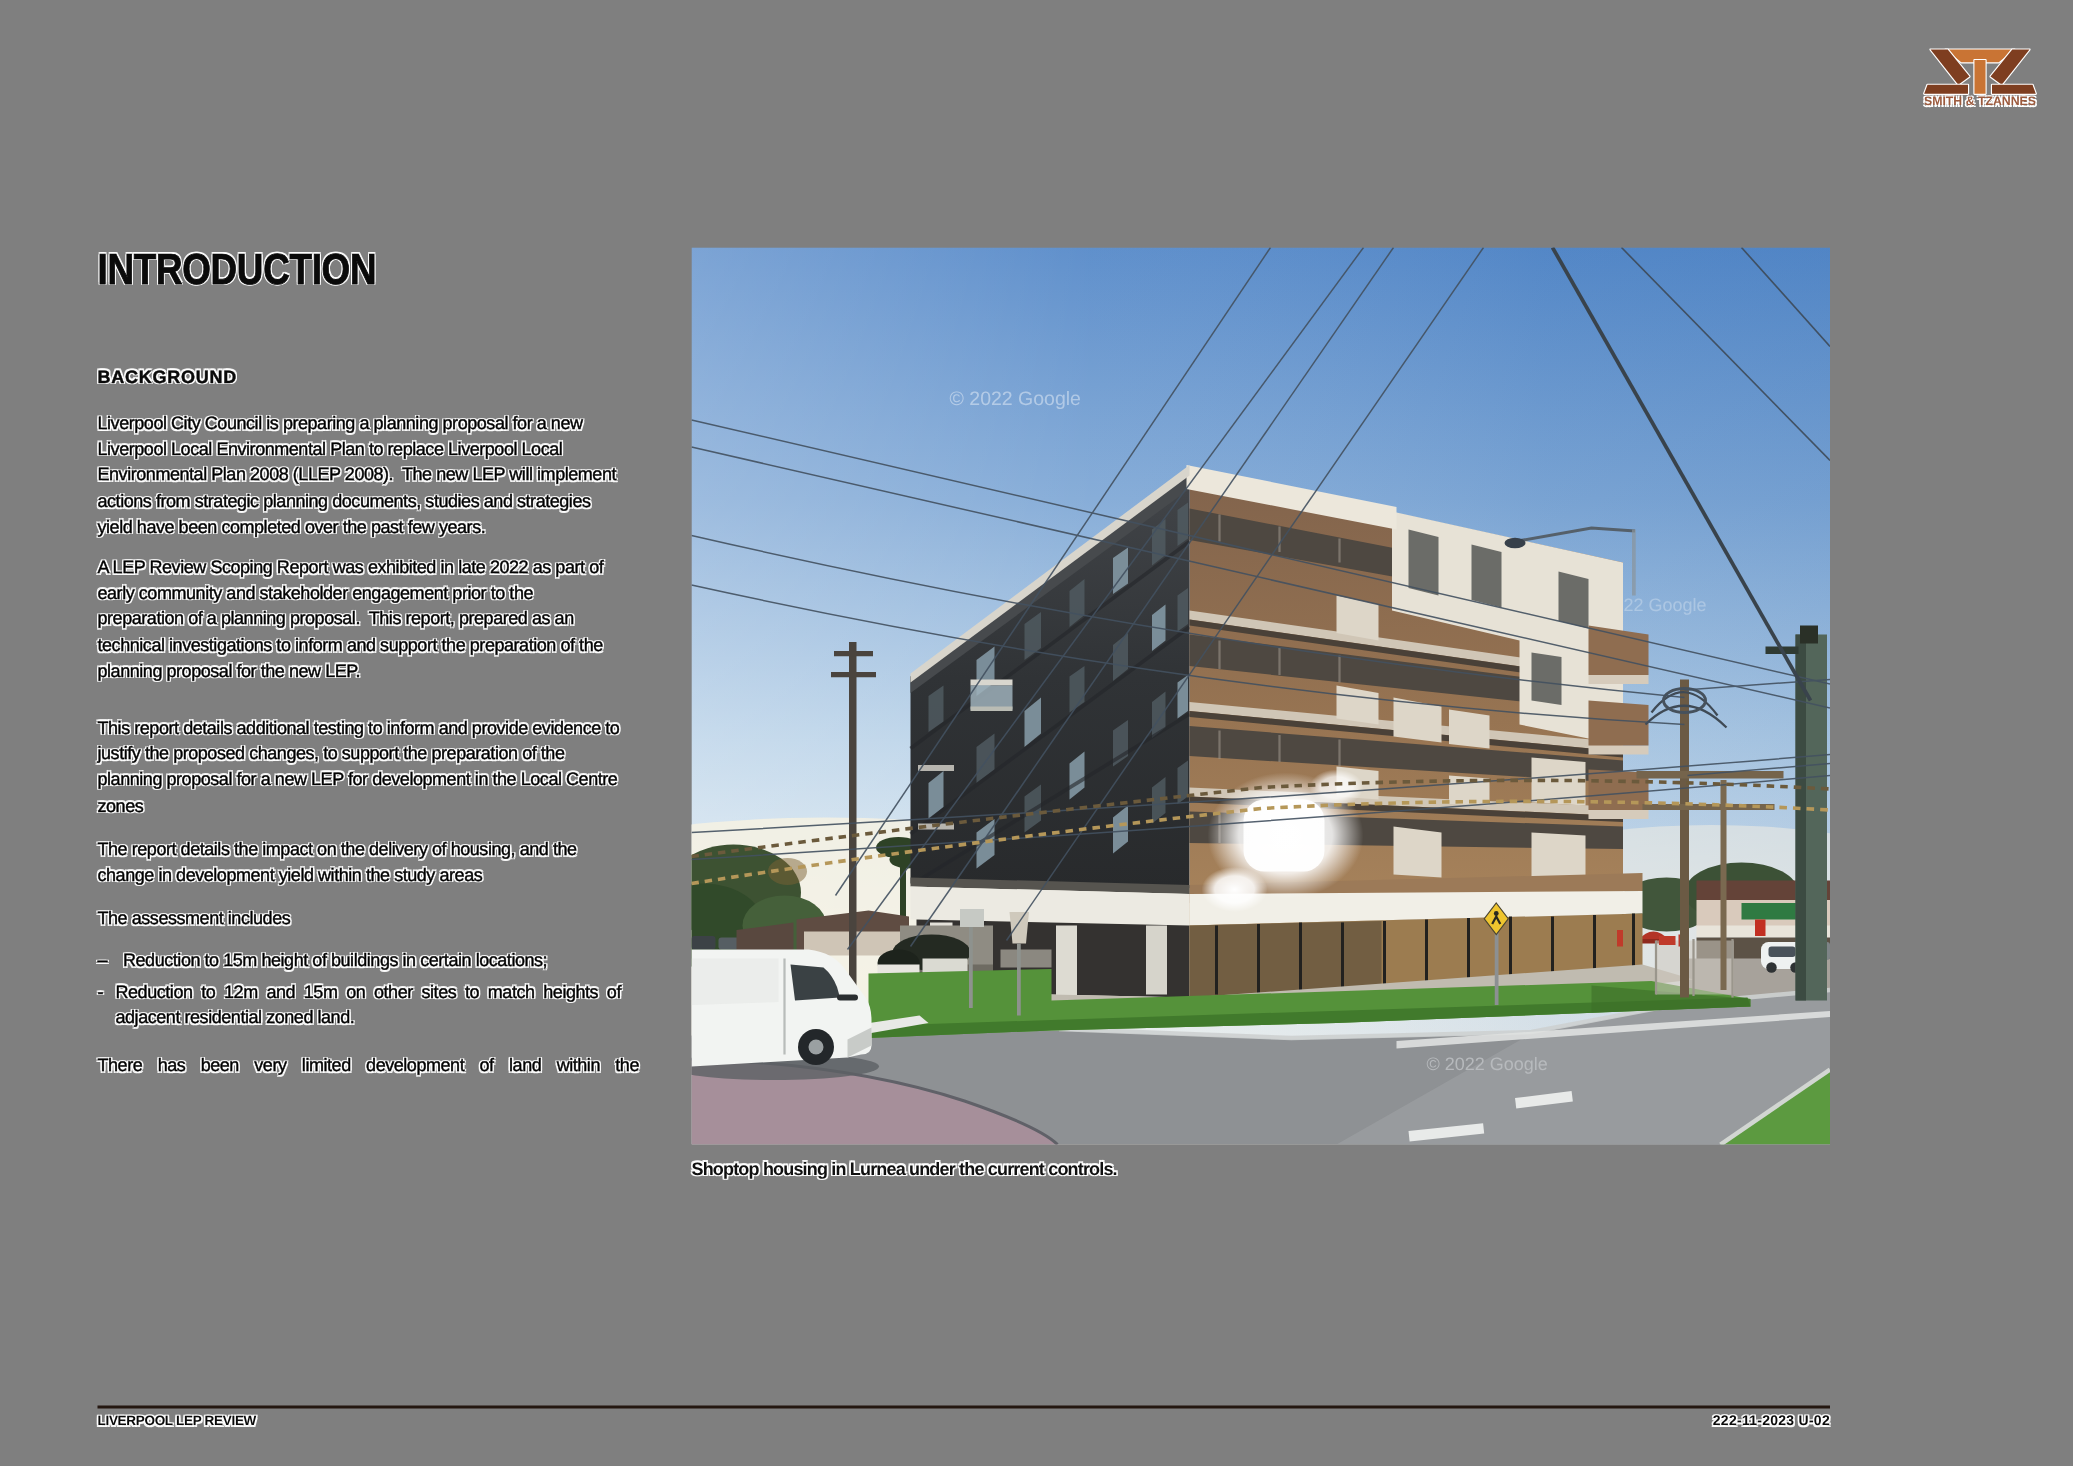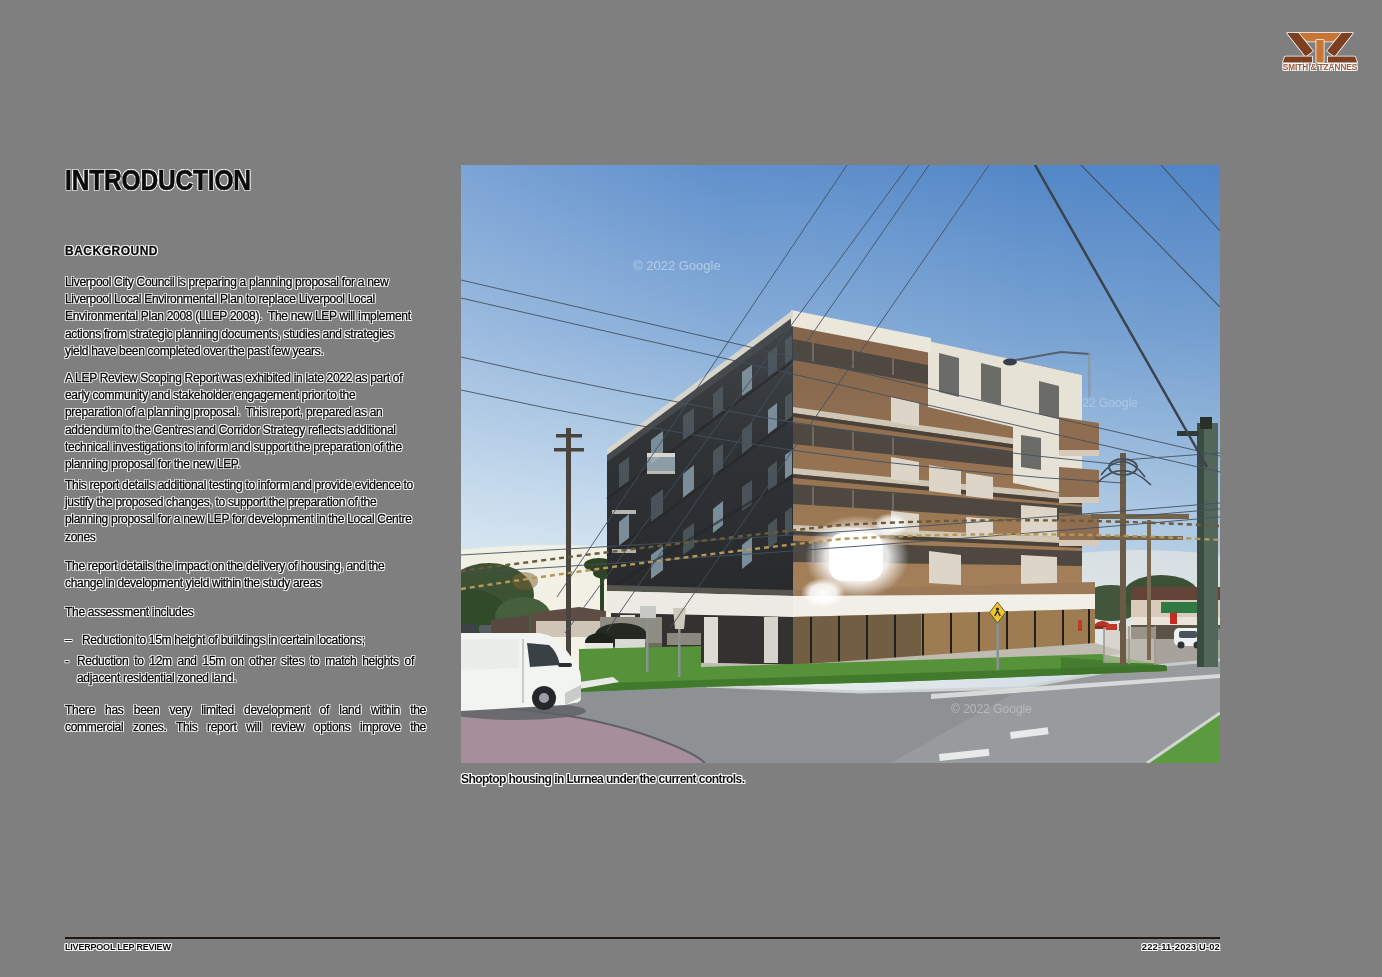--- a/index.html
+++ b/index.html
@@ -36,21 +36,20 @@
   <div class="body-line">Liverpool Local Environmental Plan to replace Liverpool Local</div>
   <div class="body-line">Environmental Plan 2008 (LLEP 2008).&nbsp; The new LEP will implement</div>
   <div class="body-line">actions from strategic planning documents, studies and strategies</div>
   <div class="body-line">yield have been completed over the past few years.</div>
 </div>
 
 <div class="abs halo" style="left:65px;top:370px;width:364px;">
   <div class="body-line">A LEP Review Scoping Report was exhibited in late 2022 as part of</div>
   <div class="body-line">early community and stakeholder engagement prior to the</div>
   <div class="body-line">preparation of a planning proposal.&nbsp; This report, prepared as an</div>
-  <div class="body-line">addendum to the Centres and Corridor Strategy reflects additional</div>
   <div class="body-line">technical investigations to inform and support the preparation of the</div>
   <div class="body-line">planning proposal for the new LEP.</div>
 </div>
 
 <div class="abs halo" style="left:65px;top:477px;width:364px;">
   <div class="body-line">This report details additional testing to inform and provide evidence to</div>
   <div class="body-line">justify the proposed changes, to support the preparation of the</div>
   <div class="body-line">planning proposal for a new LEP for development in the Local Centre</div>
   <div class="body-line">zones</div>
 </div>
@@ -70,21 +69,20 @@
 </div>
 
 <div class="abs halo body-line" style="left:65px;top:653px;">-</div>
 <div class="abs halo" style="left:77px;top:653px;width:337px;">
   <div class="body-line just">Reduction to 12m and 15m on other sites to match heights of</div>
   <div class="body-line">adjacent residential zoned land.</div>
 </div>
 
 <div class="abs halo" style="left:65px;top:702px;width:361px;">
   <div class="body-line just">There has been very limited development of land within the</div>
-  <div class="body-line just">commercial zones. This report will review options improve the</div>
 </div>
 
 <div class="abs halo" style="left:461px;top:772px;font-size:12px;font-weight:bold;color:#101010;letter-spacing:-0.55px;">Shoptop housing in Lurnea under the current controls.</div>
 
 <div class="abs" style="left:65px;top:937px;width:1155px;height:2px;background:#241710;"></div>
 
 <div class="abs halo" style="left:65px;top:942px;font-size:9px;font-weight:bold;color:#0a0a0a;letter-spacing:-0.2px;">LIVERPOOL LEP REVIEW</div>
 
 <div class="abs halo" style="left:1020px;top:942px;width:200px;text-align:right;font-size:9.3px;font-weight:bold;color:#0a0a0a;letter-spacing:0.2px;">222-11-2023 U-02</div>
 

